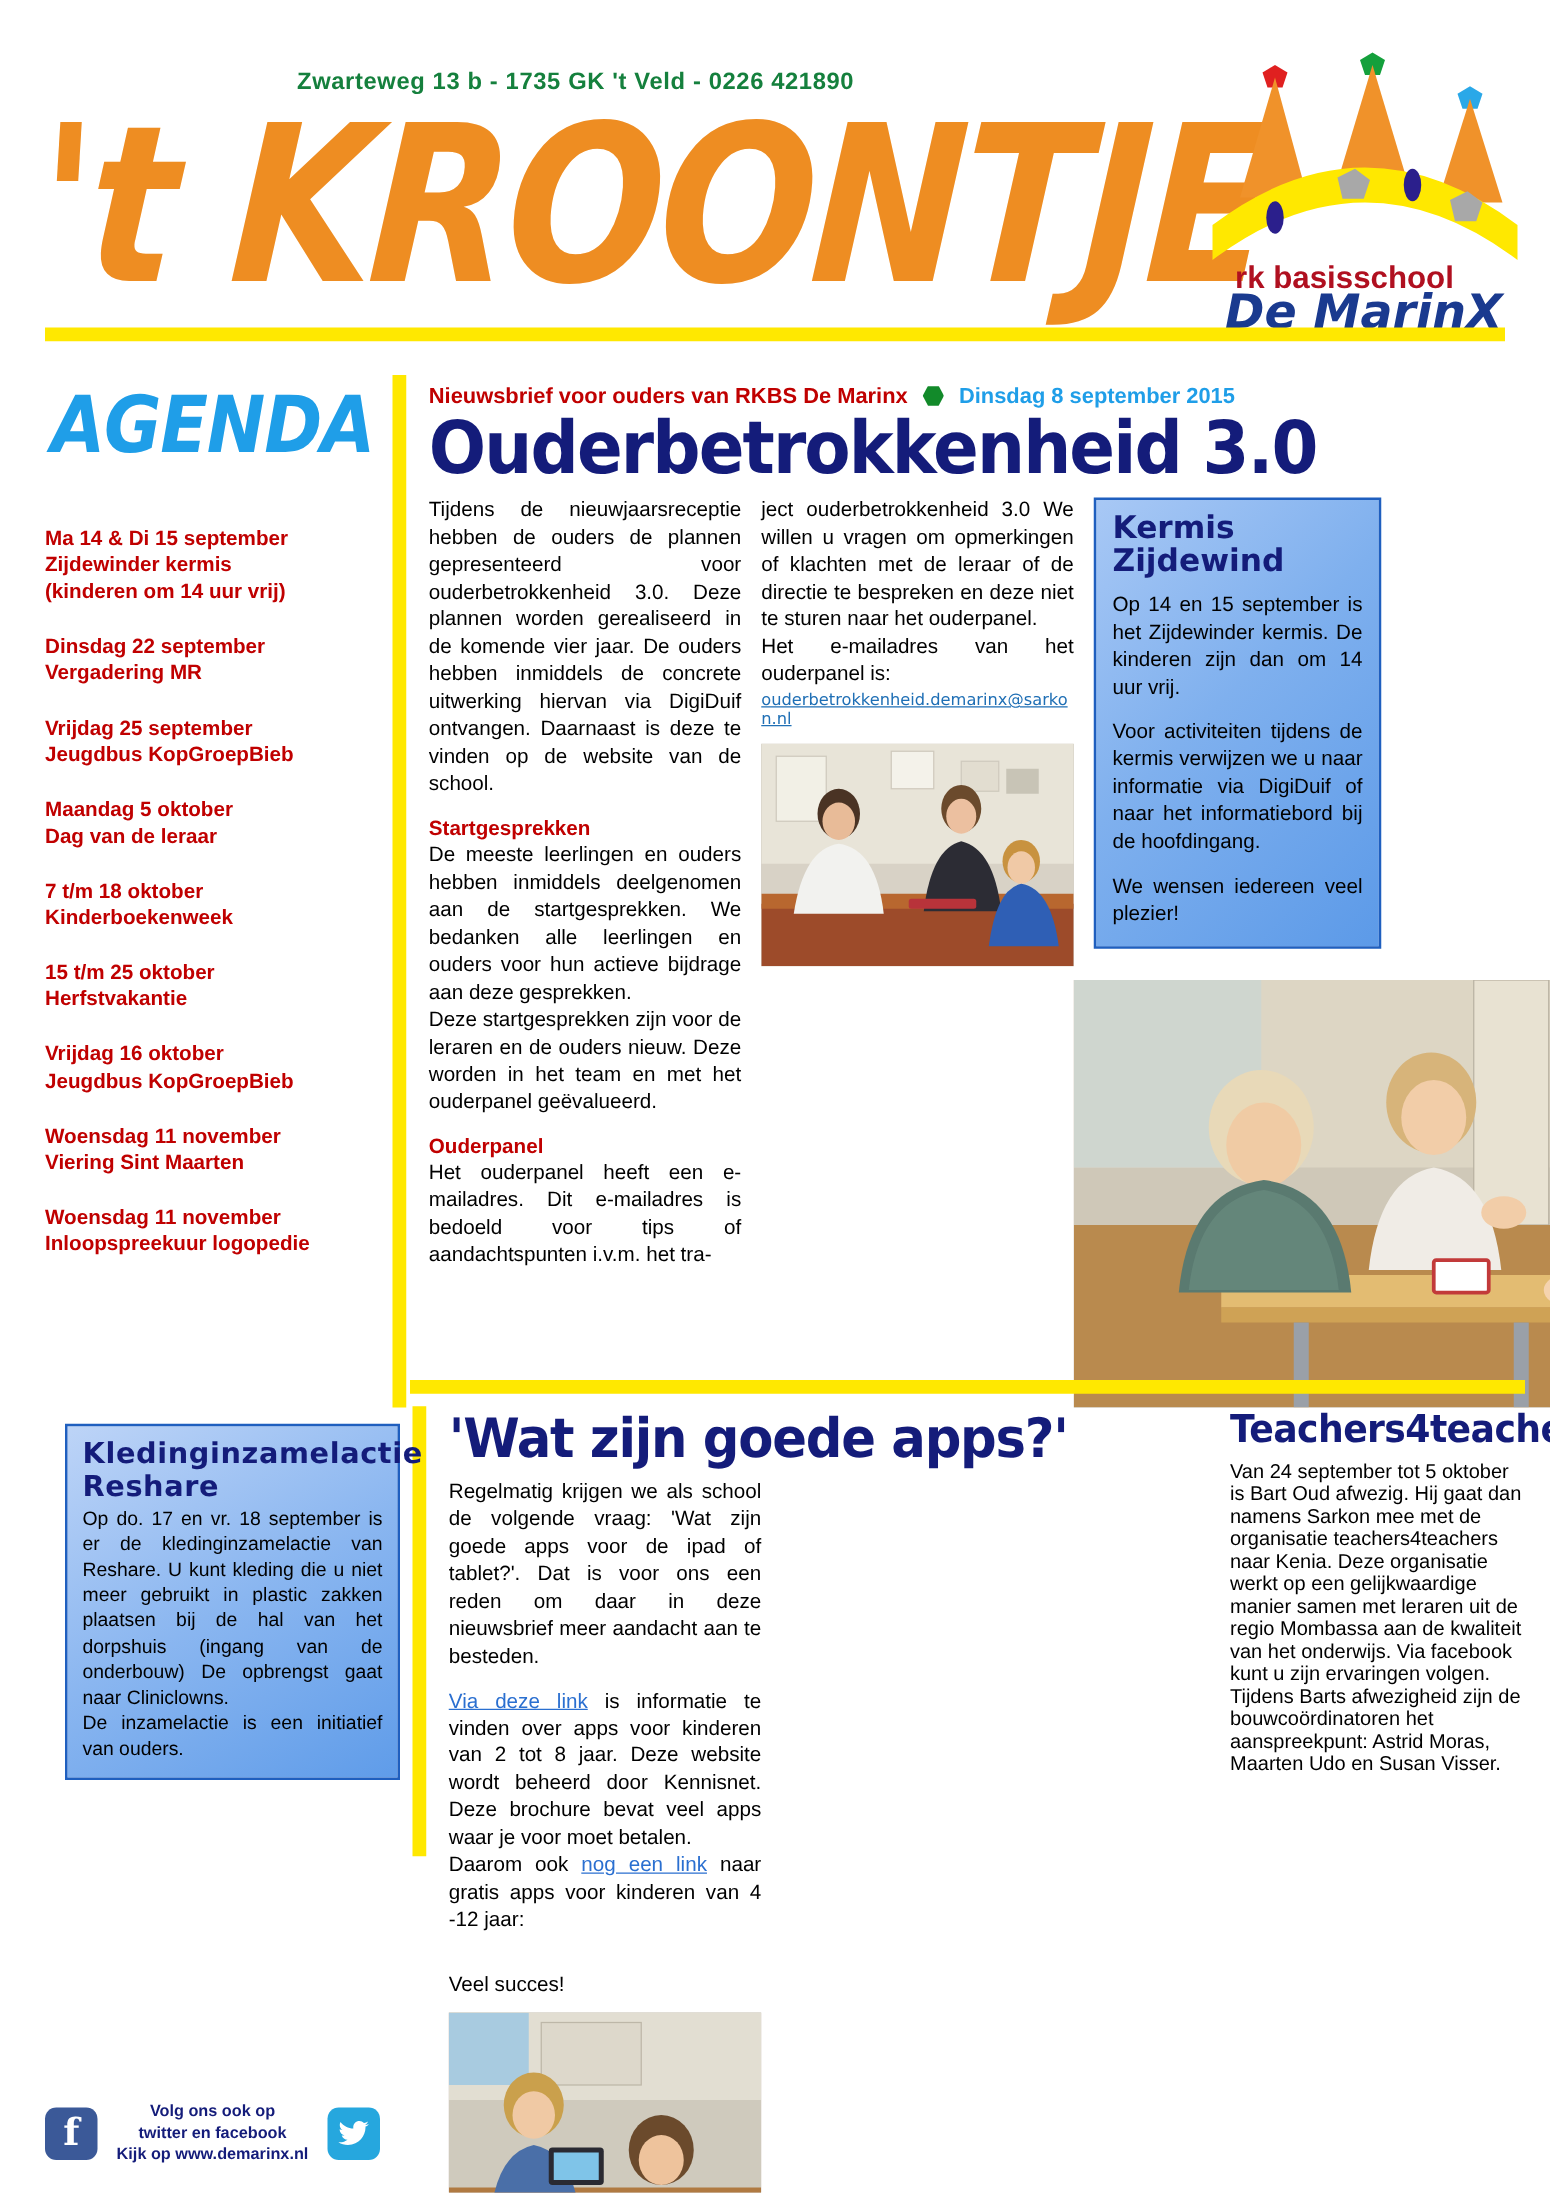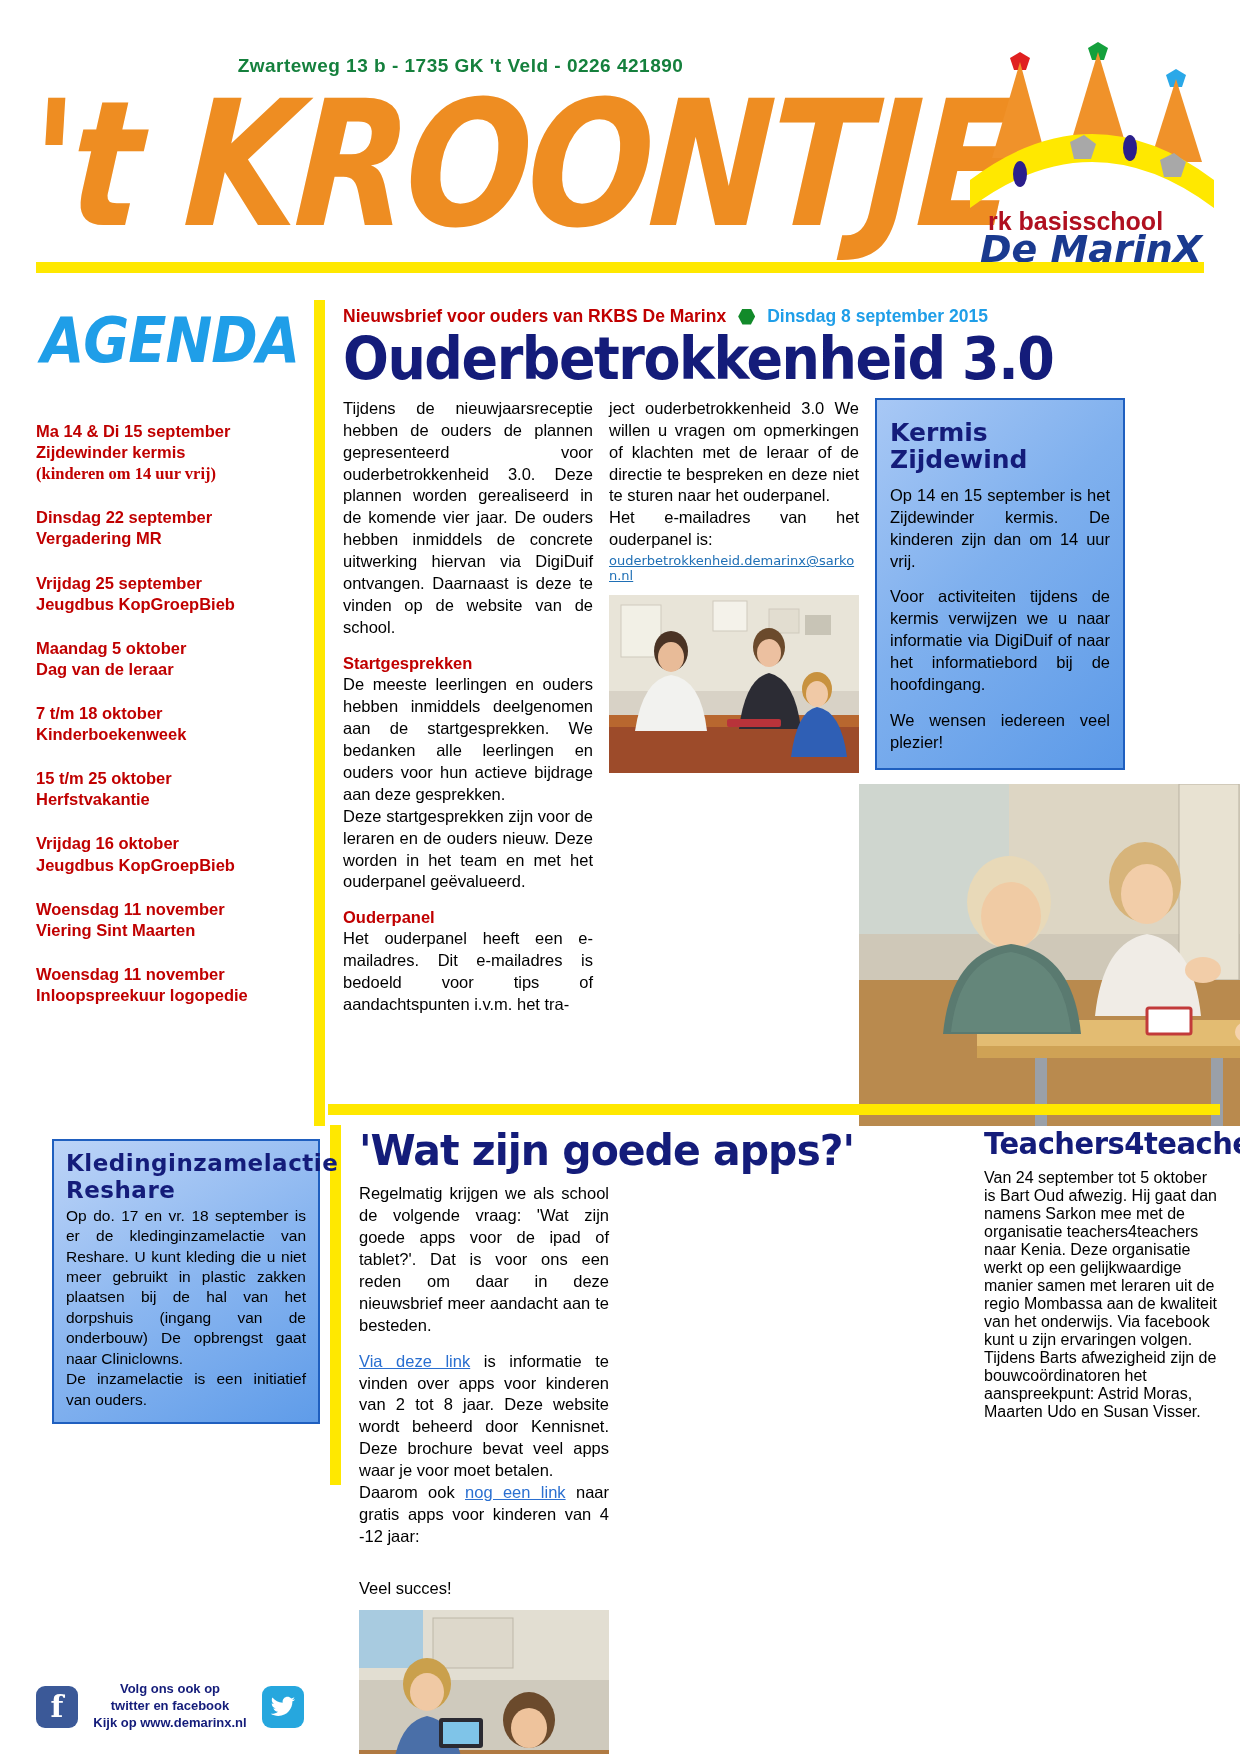--- a/index.html
+++ b/index.html
@@ -113,21 +113,21 @@
 
   .agenda-item {
     color: #c00000;
     font-weight: bold;
     font-size: 16.5px;
     line-height: 1.28;
     margin-bottom: 23px;
   }
   .agenda-item .ag-date { display: block; }
   .agenda-item .ag-desc { display: block; }
-  .agenda-item .ag-note { display: block; font-family: Liberation Serif, serif; }
+  .agenda-item .ag-note { display: block; }
 
   
   .nl-bar {
     display: flex;
     align-items: center;
     gap: 12px;
     padding: 6px 0 2px 8px;
     font-size: 17.5px;
     font-weight: bold;
   }
@@ -185,25 +185,25 @@
     color: #1f6fb5;
     font-size: 13px;
     word-break: break-all;
     display: block;
     margin-top: 2px;
     font-family: "DejaVu Sans", sans-serif;
   }
 
   
   .sidebox {
-    width: 250px;
+    width: 230px;
     flex: none;
     border: 2px solid #1f5fbf;
     background: linear-gradient(135deg, #a8c8f5 0%, #7fb0ee 45%, #5c9ae8 100%);
-    padding: 19px 13px 14px 13px;
+    padding: 8px 13px 14px 13px;
     align-self: flex-start;
   }
   .sidebox h3 {
     color: #141c7a;
     font-size: 25px;
     font-weight: bold;
     font-family: "DejaVu Sans", sans-serif;
     margin-bottom: 12px;
     line-height: 1.08;
   }

